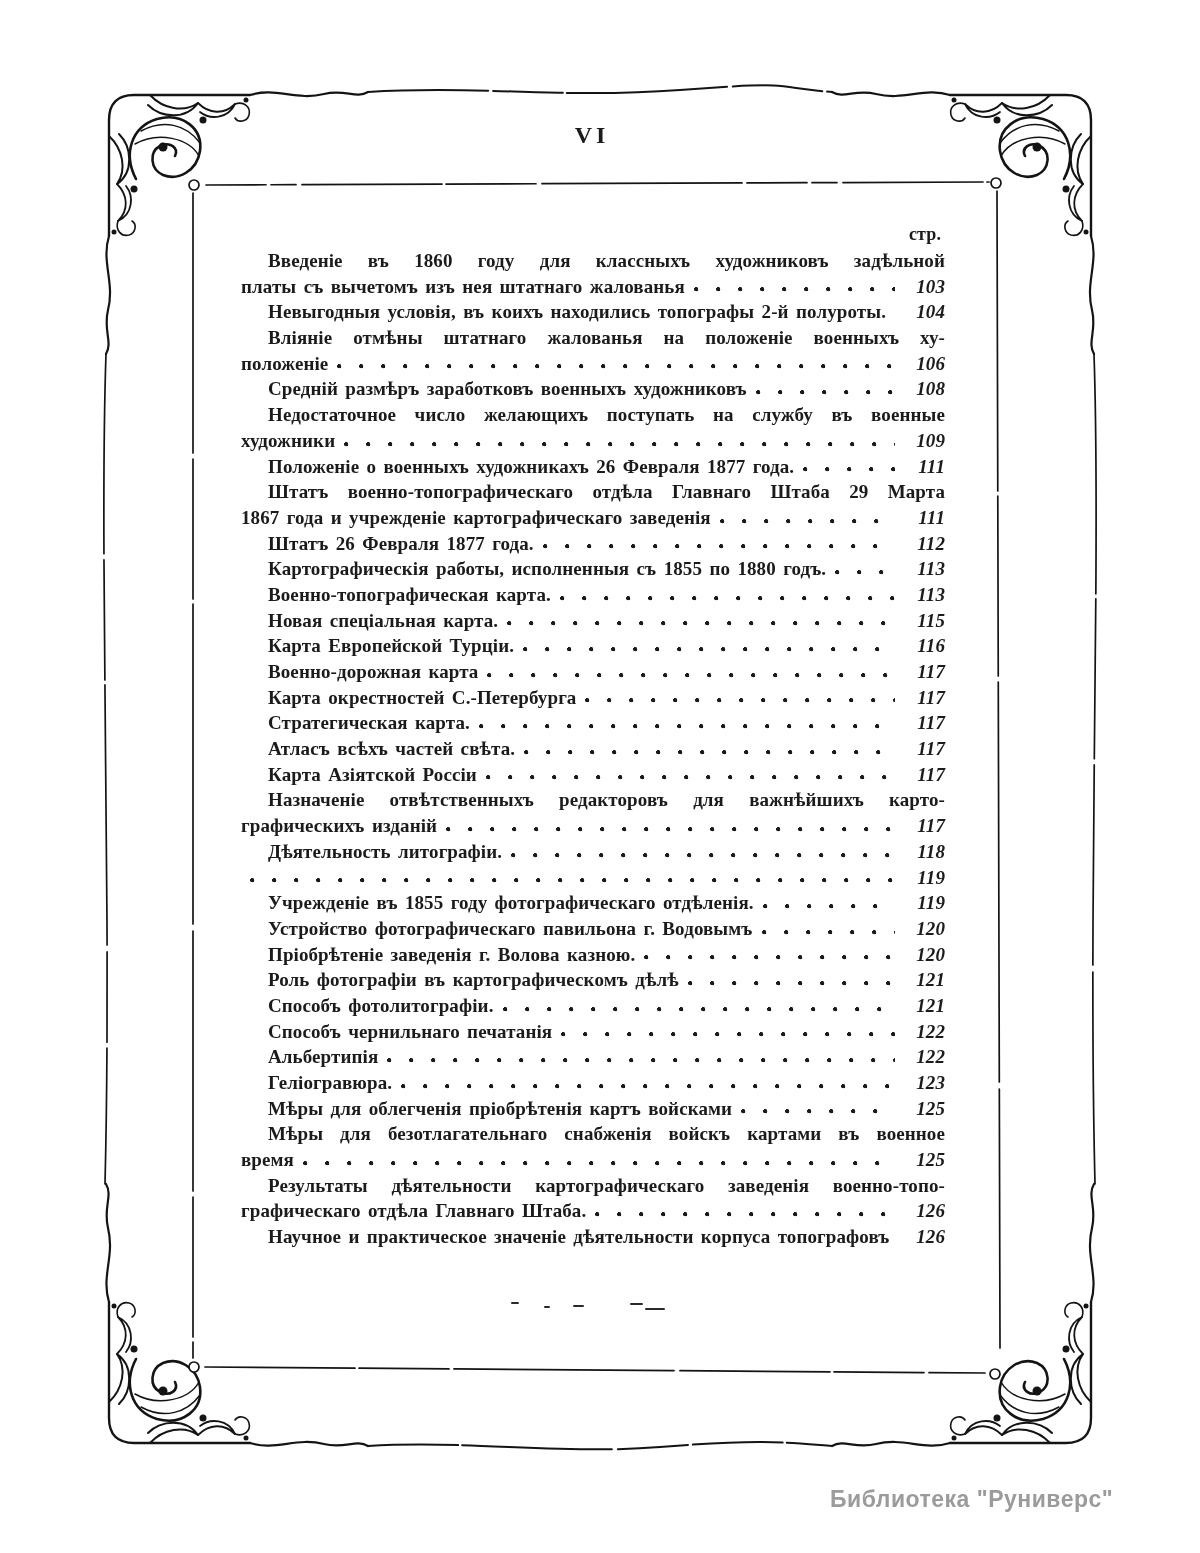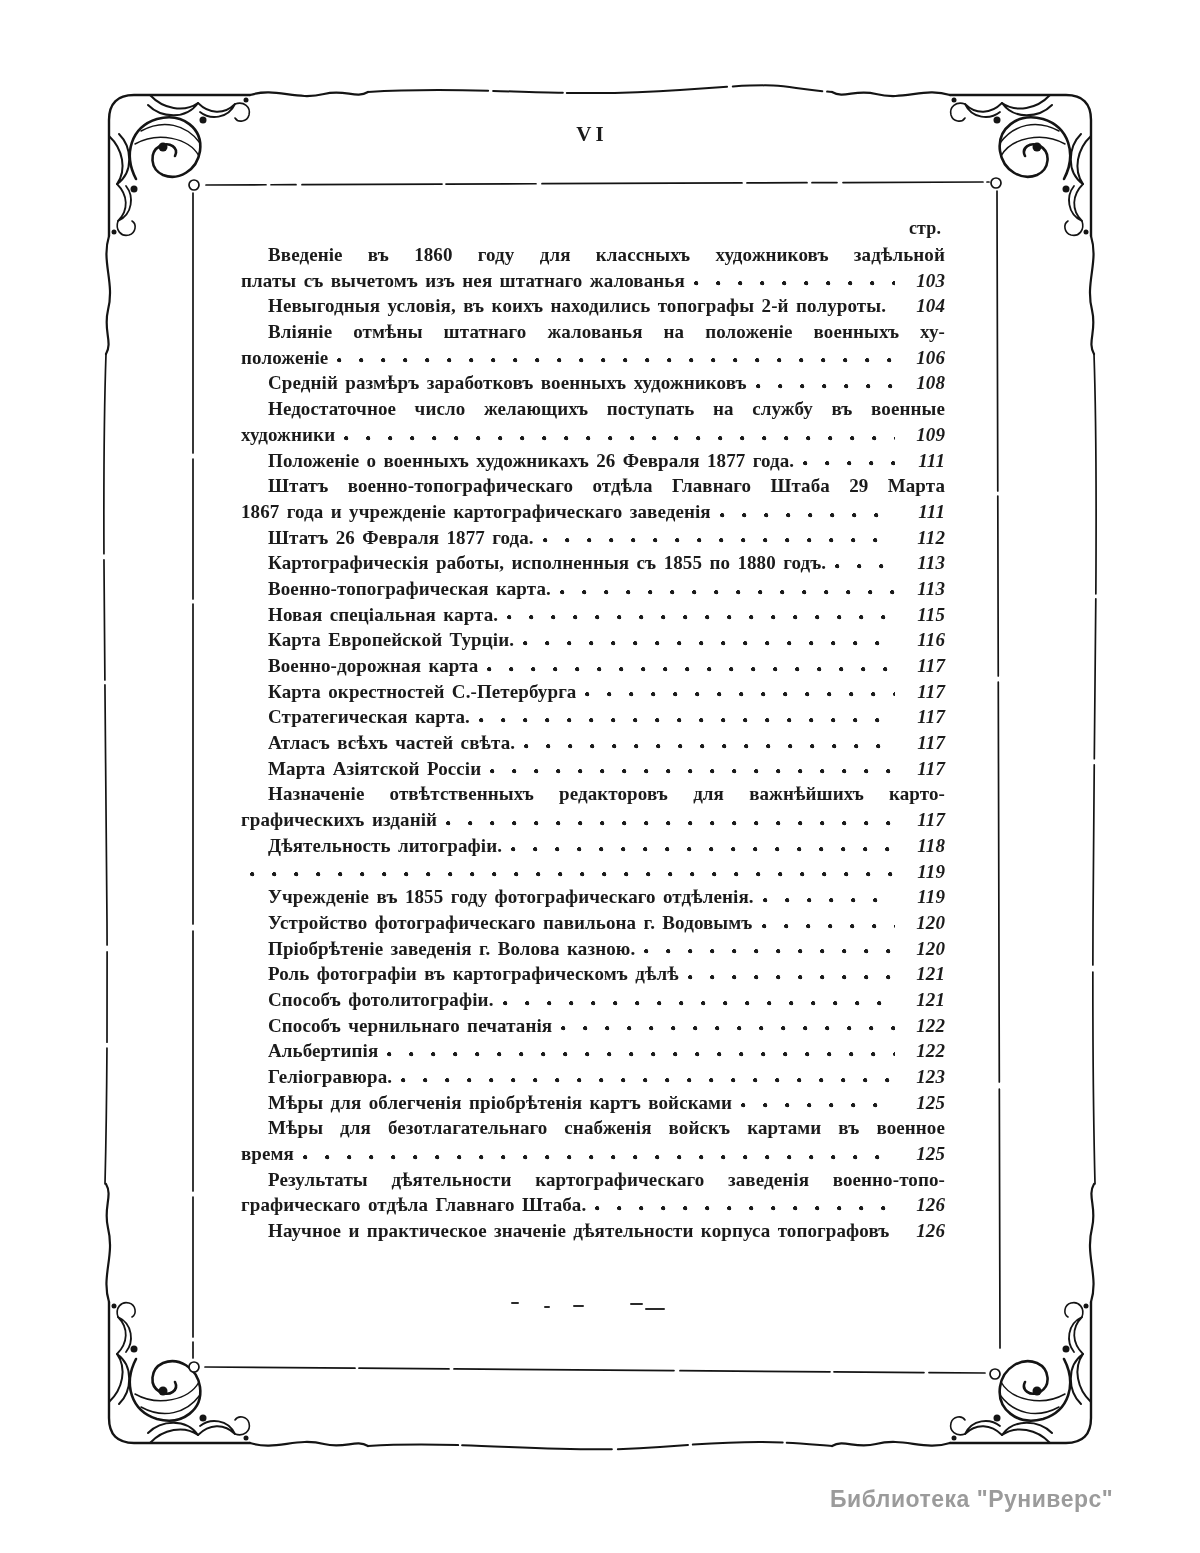--- a/index.html
+++ b/index.html
@@ -1,21 +1,21 @@
 <!DOCTYPE html>
 <html><head>
 <meta charset="utf-8">
 <style>
   html,body{margin:0;padding:0;background:#ffffff;}
   .page{position:relative;width:1200px;height:1553px;background:#ffffff;overflow:hidden;
         font-family:"Liberation Serif","DejaVu Serif",serif;color:#1b1b1b;}
   .frame{position:absolute;left:0;top:0;width:1200px;height:1553px;pointer-events:none;}
   .folio{position:absolute;top:122px;left:0;width:1184px;text-align:center;
-         font-size:21px;font-weight:bold;letter-spacing:4px;}
-  .toc{position:absolute;left:241px;top:216px;width:704px;font-size:19px;font-weight:bold;
+         font-size:24px;font-weight:bold;letter-spacing:4px;}
+  .toc{position:absolute;left:241px;top:222px;width:704px;font-size:19px;font-weight:bold;
        letter-spacing:.1px;word-spacing:2.5px;}
   .colhdr{height:26px;line-height:24px;text-align:right;font-size:18px;padding-right:4px;}
   .row{display:flex;align-items:baseline;height:25.7px;line-height:25.7px;}
   .row .t{flex:0 1 auto;min-width:0;white-space:nowrap;text-align:right;}
   .row .t.ind{padding-left:27px;font-family:Liberation Serif, serif;}
   .row.fill{display:block;}
   .row.fill .t{display:block;width:100%;padding-left:0;text-align:justify;text-align-last:justify;}
   .row.fill .t.ind{text-indent:27px;}
   .dots{flex:1 1 auto;align-self:stretch;margin:0 6px 0 9px;
         background-image:radial-gradient(circle at 2.2px 2.2px,#1b1b1b 1.9px,transparent 2.4px);
@@ -171,21 +171,21 @@
           <span class="t ind">Стратегическая карта.</span>
           <span class="dots"></span>
           <span class="pg">117</span>
         </div>
         <div class="row">
           <span class="t ind">Атласъ всѣхъ частей свѣта.</span>
           <span class="dots"></span>
           <span class="pg">117</span>
         </div>
         <div class="row">
-          <span class="t ind">Марта Азіятской Россіи</span>
+          <span class="t ind">Карта Азіятской Россіи</span>
           <span class="dots"></span>
           <span class="pg">117</span>
         </div>
         <div class="row fill">
           <span class="t ind">Назначеніе отвѣтственныхъ редакторовъ для важнѣйшихъ карто-</span>
         </div>
         <div class="row">
           <span class="t">графическихъ изданій</span>
           <span class="dots"></span>
           <span class="pg">117</span>

